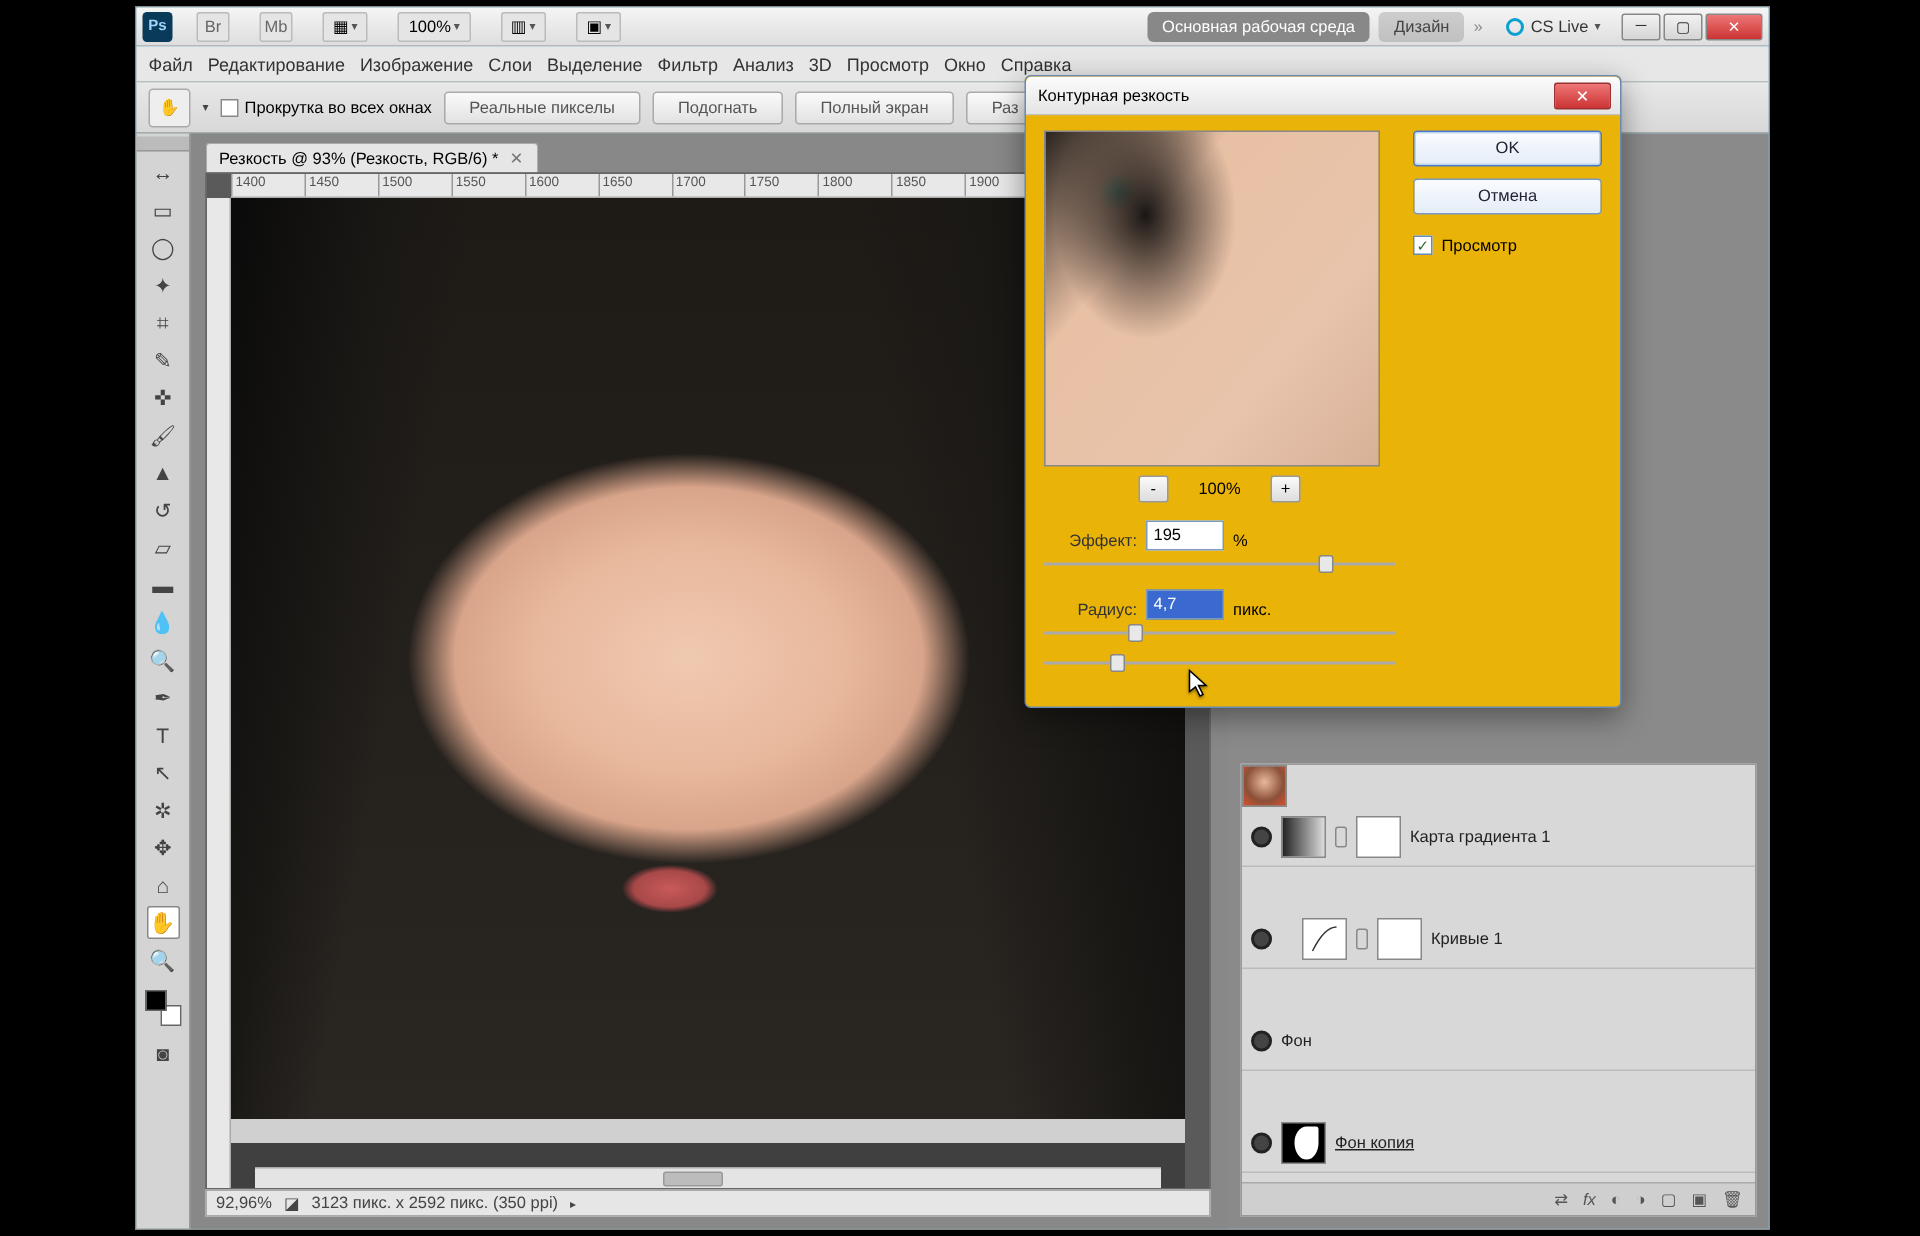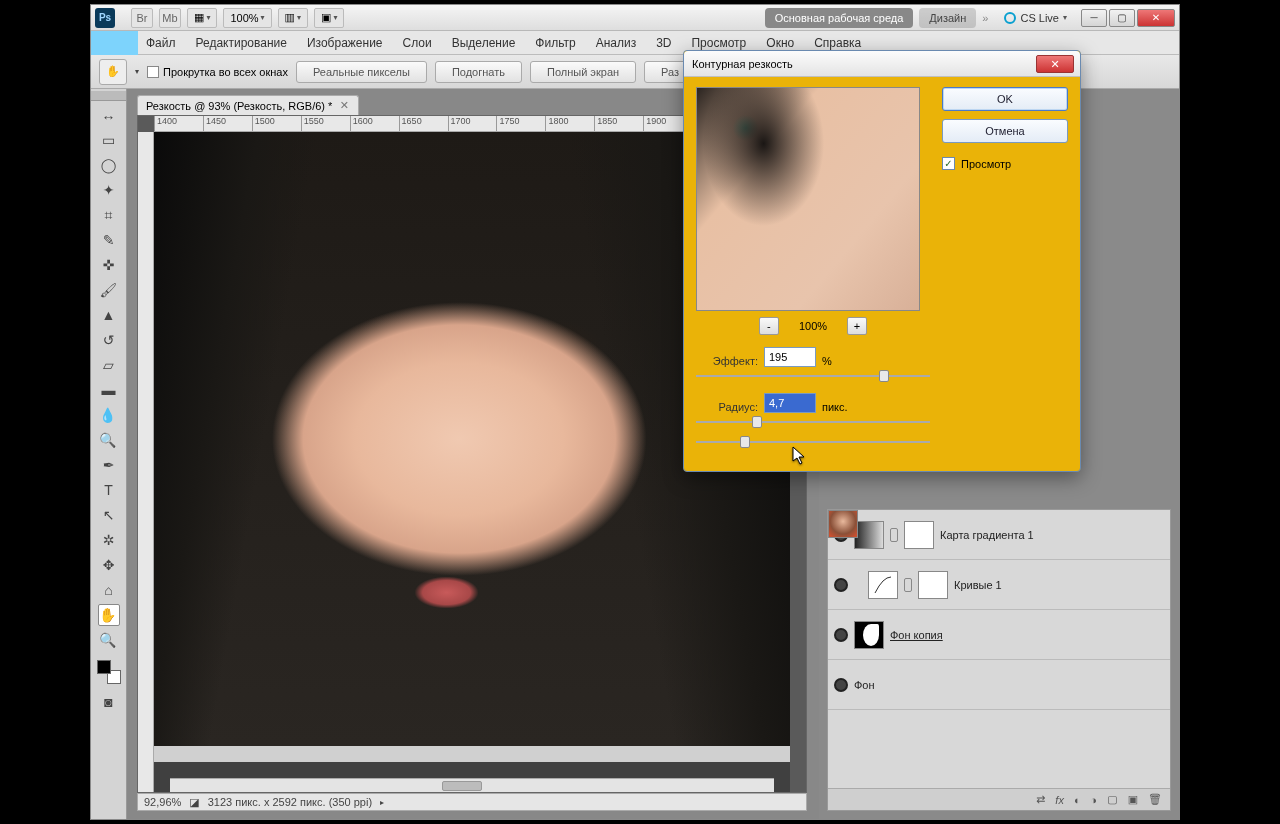--- a/index.html
+++ b/index.html
@@ -1,31 +1,31 @@
 <!DOCTYPE html>
 <html><head>
 <meta charset="utf-8">
 <style>
   * { box-sizing: border-box; margin: 0; padding: 0; font-family: Tahoma, Arial, sans-serif; font-size: 11px; }
   body { background: #000; width: 1280px; height: 824px; overflow: hidden; position: relative; }
   .app-window { position: absolute; left: 90px; top: 4px; width: 1090px; height: 816px; background: #7dd3fc; border: 1px solid #8a8a8a; }
   .titlebar { height: 26px; background: linear-gradient(#f5f5f5,#dedede); display: flex; align-items: center; padding: 0 4px; border-bottom: 1px solid #b8b8b8; }
   .ps-logo { width: 20px; height: 20px; background: #0a3a5a; color: #9fd6ff; display: flex; align-items: center; justify-content: center; border-radius: 3px; font-weight: bold; font-size: 10px; margin-right: 6px; }
-  .title-icons { display: flex; gap: 6px; margin-left: 10px; }
+  .title-icons { display: flex; gap: 20px; margin-left: 10px; }
   .title-icon { width: 22px; height: 20px; background: #e5e5e5; border: 1px solid #bbb; border-radius: 2px; display:flex;align-items:center;justify-content:center;color:#666;}
   .title-dd { display:flex;align-items:center;gap:2px;padding:0 6px;height:20px;background:#e5e5e5;border:1px solid #bbb;border-radius:2px; }
   .spacer { flex: 1; }
   .workspace-pill { padding: 4px 10px; border-radius: 4px; background: rgba(120,120,120,.3); color:#444; margin-right:6px;}
   .workspace-pill.active { background:#888;color:#fff; }
   .cslive { display:flex;align-items:center;gap:4px;margin:0 8px;color:#333; }
   .cslive .ring { width:12px;height:12px;border:2px solid #0aa0d0;border-radius:50%; }
   .win-btns { display:flex;gap:2px;margin-left:6px; }
   .win-btn { width:26px;height:18px;background:linear-gradient(#f2f2f2,#d5d5d5);border:1px solid #888;border-radius:2px;display:flex;align-items:center;justify-content:center;font-size:10px;color:#333; }
   .win-btn.close { background:linear-gradient(#e77,#c33);color:#fff;width:38px; }
-  .menubar { height:24px;background:#e7e7e7;display:flex;align-items:center;padding:0 8px;gap:20px;border-bottom:1px solid #bcbcbc;margin-left:47px; }
+  .menubar { height:24px;background:#e7e7e7;display:flex;align-items:center;padding:0 8px;gap:10px;border-bottom:1px solid #bcbcbc; }
   .menubar span { color:#333;font-size:12px; }
   .optbar { height:34px;background:linear-gradient(#e8e8e8,#d8d8d8);display:flex;align-items:center;padding:0 8px;gap:8px;border-bottom:1px solid #aaa; }
   .tool-sel{width:28px;height:26px;border:1px solid #aaa;border-radius:3px;background:#eee;display:flex;align-items:center;justify-content:center;}
   .checkbox { width:12px;height:12px;border:1px solid #888;background:#fff;display:inline-block;vertical-align:middle;margin-right:4px; }
   .opt-btn { padding:4px 16px;background:linear-gradient(#fafafa,#e2e2e2);border:1px solid #aaa;border-radius:3px;color:#555; }
   .workspace { position:absolute;left:0;top:84px;right:0;bottom:0;background:#8a8a8a;display:flex; }
   .toolbox { width:36px;background:#d4d4d4;border-right:1px solid #999;display:flex;flex-direction:column;align-items:center;padding-top:2px;gap:3px; }
   .tbx-handle{width:100%;height:10px;background:#bbb;border-bottom:1px solid #999;}
   .tbx-icon{width:22px;height:22px;display:flex;align-items:center;justify-content:center;color:#444;font-size:14px;border-radius:2px;}
   .tbx-icon.sel{background:#fff;border:1px solid #888;}
@@ -50,21 +50,21 @@
     linear-gradient(100deg, #0a0a0a 0%, #1a1815 14%, transparent 22%),
     linear-gradient(260deg, #0a0a0a 0%, #1a1815 18%, transparent 30%),
     linear-gradient(#1e1a16, #2a2622);
   }
   .photo-letterbox{position:absolute;left:0;right:0;bottom:30px;height:16px;background:#d0d0d0;}
   .scrollbar-h{position:absolute;left:16px;right:16px;bottom:0;height:14px;background:#e4e4e4;border-top:1px solid #aaa;display:flex;align-items:center;}
   .scrollbar-h .thumb{margin-left:45%;width:40px;height:10px;background:#bcbcbc;border:1px solid #999;border-radius:2px;}
   .statusbar{position:absolute;left:10px;right:12px;bottom:8px;height:18px;background:#e6e6e6;border:1px solid #aaa;display:flex;align-items:center;padding:0 6px;gap:8px;font-size:10px;color:#444;}
   .right-panels{width:360px;position:relative;}
   .layers-panel{position:absolute;left:8px;right:8px;top:420px;bottom:8px;background:#d8d8d8;border:1px solid #999;}
-  .layer-row{height:50px;border-bottom:1px solid #bbb;display:flex;align-items:center;padding:0 6px;gap:6px;}
+  .layer-row{height:40px;border-bottom:1px solid #bbb;display:flex;align-items:center;padding:0 6px;gap:6px;margin-top:28px;}
   .layer-eye{width:14px;height:14px;border-radius:50%;background:#444;border:2px solid #222;}
   .layer-thumb{width:30px;height:28px;border:1px solid #888;background:#aaa;}
   .layer-thumb.grad{background:linear-gradient(90deg,#222,#ddd);}
   .layer-thumb.curves{background:#fff;display:flex;align-items:center;justify-content:center;}
   .layer-thumb.white{background:#fff;}
   .layer-thumb.photo{background:radial-gradient(circle at 50% 40%,#e8b89c,#8a5038 60%,#c85030 90%);}
   .layer-thumb.mask-sil{background:#000;position:relative;}
   .layer-thumb.mask-sil::after{content:"";position:absolute;inset:2px 4px 2px 8px;background:#fff;border-radius:50% 10% 50% 50%;}
   .layer-link{width:8px;height:14px;border:1px solid #888;border-radius:2px;}
   .layer-name{color:#222;}
@@ -249,27 +249,27 @@
                 <path d="M2 18 Q10 2 18 2" stroke="#333" fill="none"></path>
               </svg>
             </div>
           <div class="layer-link"></div>
           <div class="layer-thumb white"></div>
           <span class="layer-name">Кривые 1</span>
         </div>
         <div class="layer-row">
           <div class="layer-eye"></div>
           <div class="layer-thumb photo"></div>
-          <div class="layer-thumb mask-sil"></div>
-          <span class="layer-name u">Фон копия</span>
+          <span class="layer-name">Фон</span>
         </div>
         <div class="layer-row">
           <div class="layer-eye"></div>
           <div class="layer-thumb photo"></div>
-          <span class="layer-name">Фон</span>
+          <div class="layer-thumb mask-sil"></div>
+          <span class="layer-name u">Фон копия</span>
         </div>
         <div class="panel-footer">
           <span>⇄</span>
           <span><i>fx</i></span>
           <span>◐</span>
           <span>◑</span>
           <span>▢</span>
           <span>▣</span>
           <span>🗑</span>
         </div>

